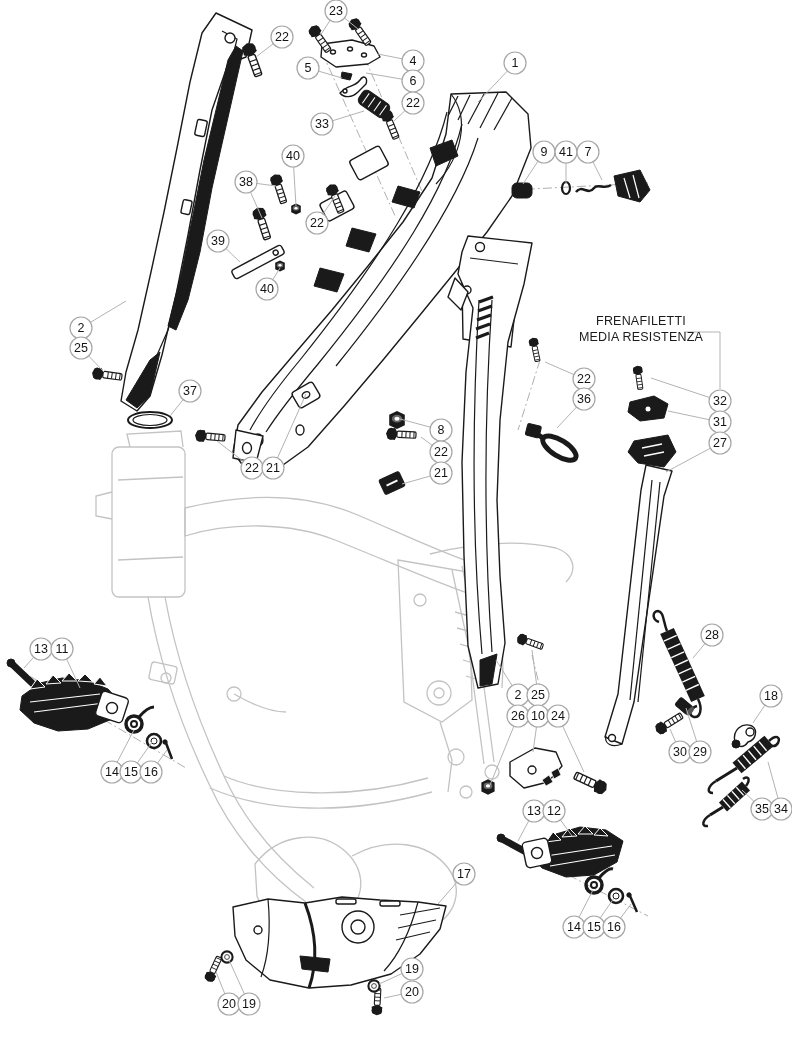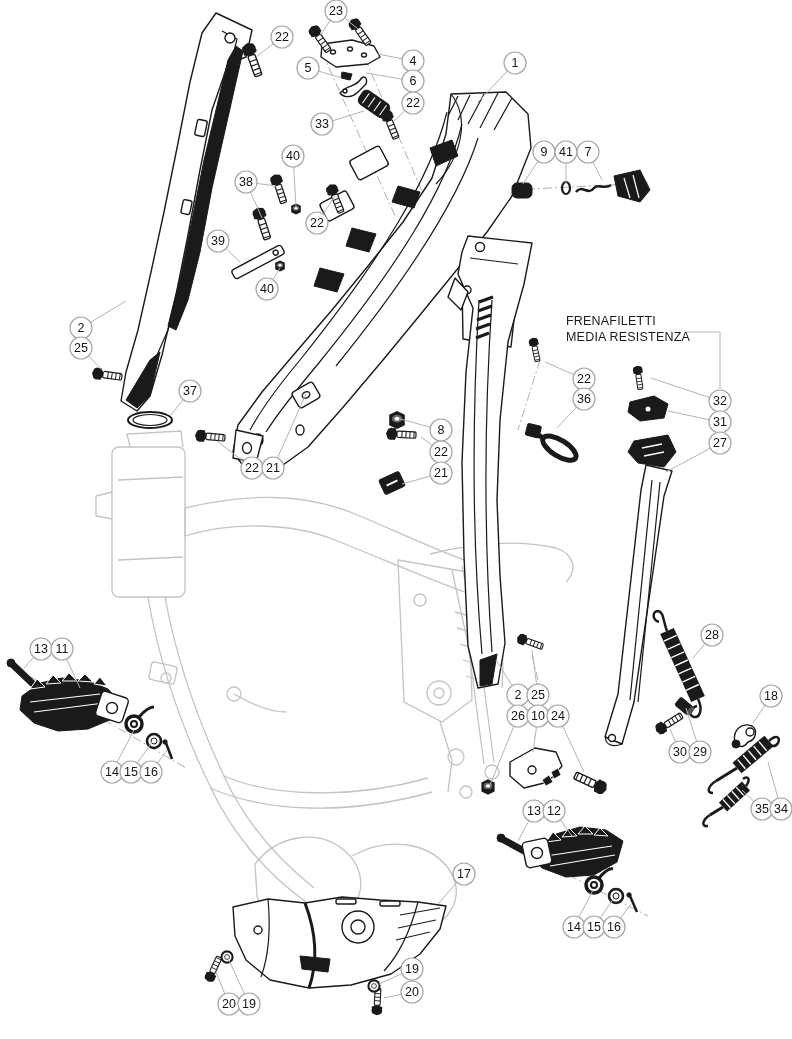--- a/index.html
+++ b/index.html
@@ -1,19 +1,19 @@
 <!DOCTYPE html>
 <html><head>
 <meta charset="utf-8">
 <style>
   html,body{margin:0;padding:0;background:#fff;}
   #page{position:relative;width:792px;height:1039px;background:#fff;
         font-family:"Liberation Sans",sans-serif;overflow:hidden;}
   #diagram{position:absolute;left:0;top:0;}
-  #note{position:absolute;left:566px;top:313px;width:150px;text-align:left;
+  #note{position:absolute;left:566px;top:313px;width:150px;text-align:center;
         font-size:12.5px;line-height:16px;color:#1b1b1b;letter-spacing:.2px;}
   #copyright{position:absolute;left:0;top:1014px;width:100%;text-align:center;
         font-size:16px;color:#1b1b1b;}
   .co-circle{fill:#fff;stroke:#a6a6a6;stroke-width:1.2;}
   .co-num{font-family:"Liberation Sans",sans-serif;font-size:12.5px;fill:#141414;}
   .leader{stroke:#b3b3b3;stroke-width:1;fill:none;}
   .blk{stroke:#1a1a1a;stroke-width:1.4;stroke-linejoin:round;fill:#fff;}
   .blkline{stroke:#1a1a1a;stroke-width:1.2;fill:none;}
   .dark{fill:#1a1a1a;stroke:#1a1a1a;stroke-width:1;}
   .gray{stroke:#c3c3c3;fill:none;stroke-width:1.3;}

